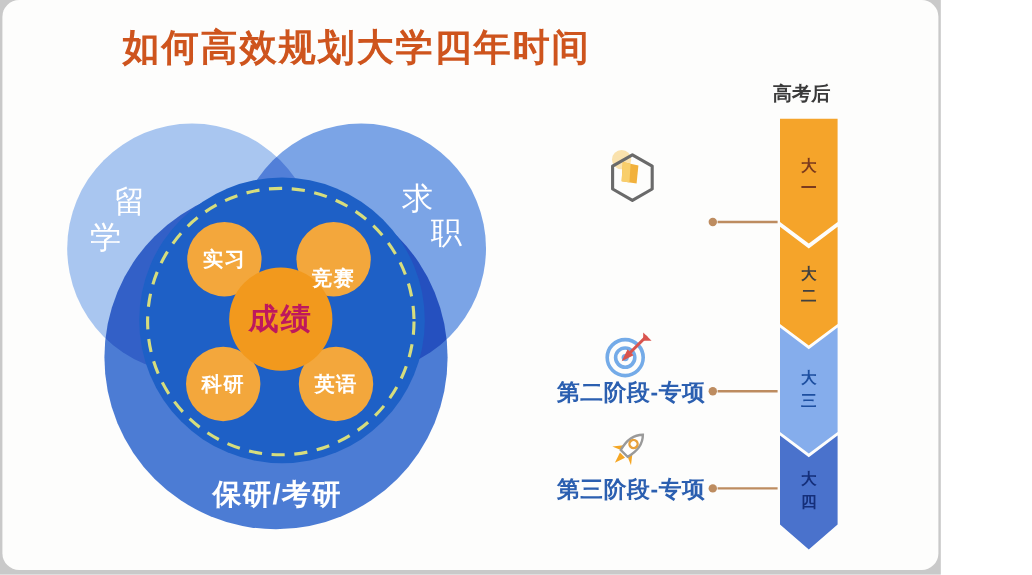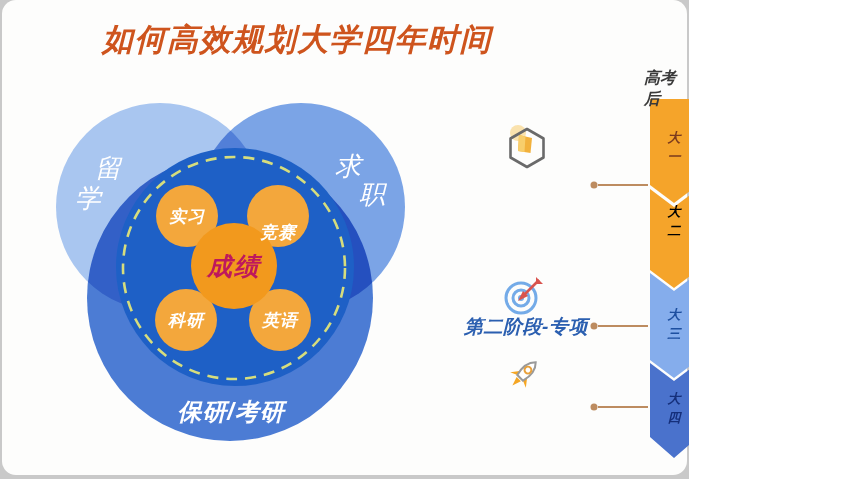--- a/index.html
+++ b/index.html
@@ -1,17 +1,17 @@
 <!DOCTYPE html>
 <html><head>
 <meta charset="utf-8">
 <style>
   html,body{margin:0;padding:0;}
   body{font-family:"Liberation Sans","DejaVu Sans",sans-serif;}
-  .stage{position:relative;width:689px;height:479px;background:#c9c9c9;overflow:hidden;font-style:italic;}
+  .stage{position:relative;width:784px;height:479px;background:#c9c9c9;overflow:hidden;}
   .card{position:absolute;left:2px;top:0;right:2px;bottom:4px;background:#fdfdfc;border-radius:14px;}
   .content{position:absolute;inset:0;isolation:isolate;}
   .layer-svg{position:absolute;left:0;top:0;}
   .blend{mix-blend-mode:multiply;}
   .abs{position:absolute;transform:translate(-50%,-50%);white-space:nowrap;}
   .title{position:absolute;left:102px;top:19px;font-size:31px;font-weight:bold;letter-spacing:1.5px;}
   .venn-char{font-size:26px;color:#ffffff;font-weight:500;}
   .venn-bottom-label{font-size:24px;color:#ffffff;font-weight:600;letter-spacing:1px;}
   .sat-label{font-size:17px;color:#ffffff;font-weight:bold;letter-spacing:1px;}
   .center-label{font-size:25px;color:#be185d;font-weight:bold;letter-spacing:2px;}
@@ -99,19 +99,20 @@
     <span class="abs venn-bottom-label" style="left:231px;top:412px">保研/考研</span>
 
     <span class="abs sat-label" style="left:187px;top:216px">实习</span>
     <span class="abs sat-label" style="left:278px;top:232px">竞赛</span>
     <span class="abs sat-label" style="left:186px;top:320px">科研</span>
     <span class="abs sat-label" style="left:280px;top:320px">英语</span>
     <span class="abs center-label" style="left:234px;top:266px">成绩</span>
 
     <div class="tl-header" style="color: rgb(58, 58, 58);">高考后</div>
     <div class="year-label" style="top: 148px; color: rgb(123, 58, 29);">大一</div>
-    <div class="year-label" style="top: 222px; color: #000000;">大二</div>
+    <div class="year-label" style="top: 238px; color: #404040;">大二</div>
     <div class="year-label" style="top: 325px; color: rgb(29, 79, 160);">大三</div>
     <div class="year-label" style="top: 409px; color: rgb(21, 47, 122);">大四</div>
 
     <span class="abs stage-label" style="left: 526px; top: 327px; color: rgb(43, 95, 176);">第二阶段-专项</span>
+    <span class="abs stage-label" style="left: 526px; top: 408px; color: rgb(43, 95, 176);">第三阶段-专项</span>
   </div>
 </div>
 
 </body></html>

